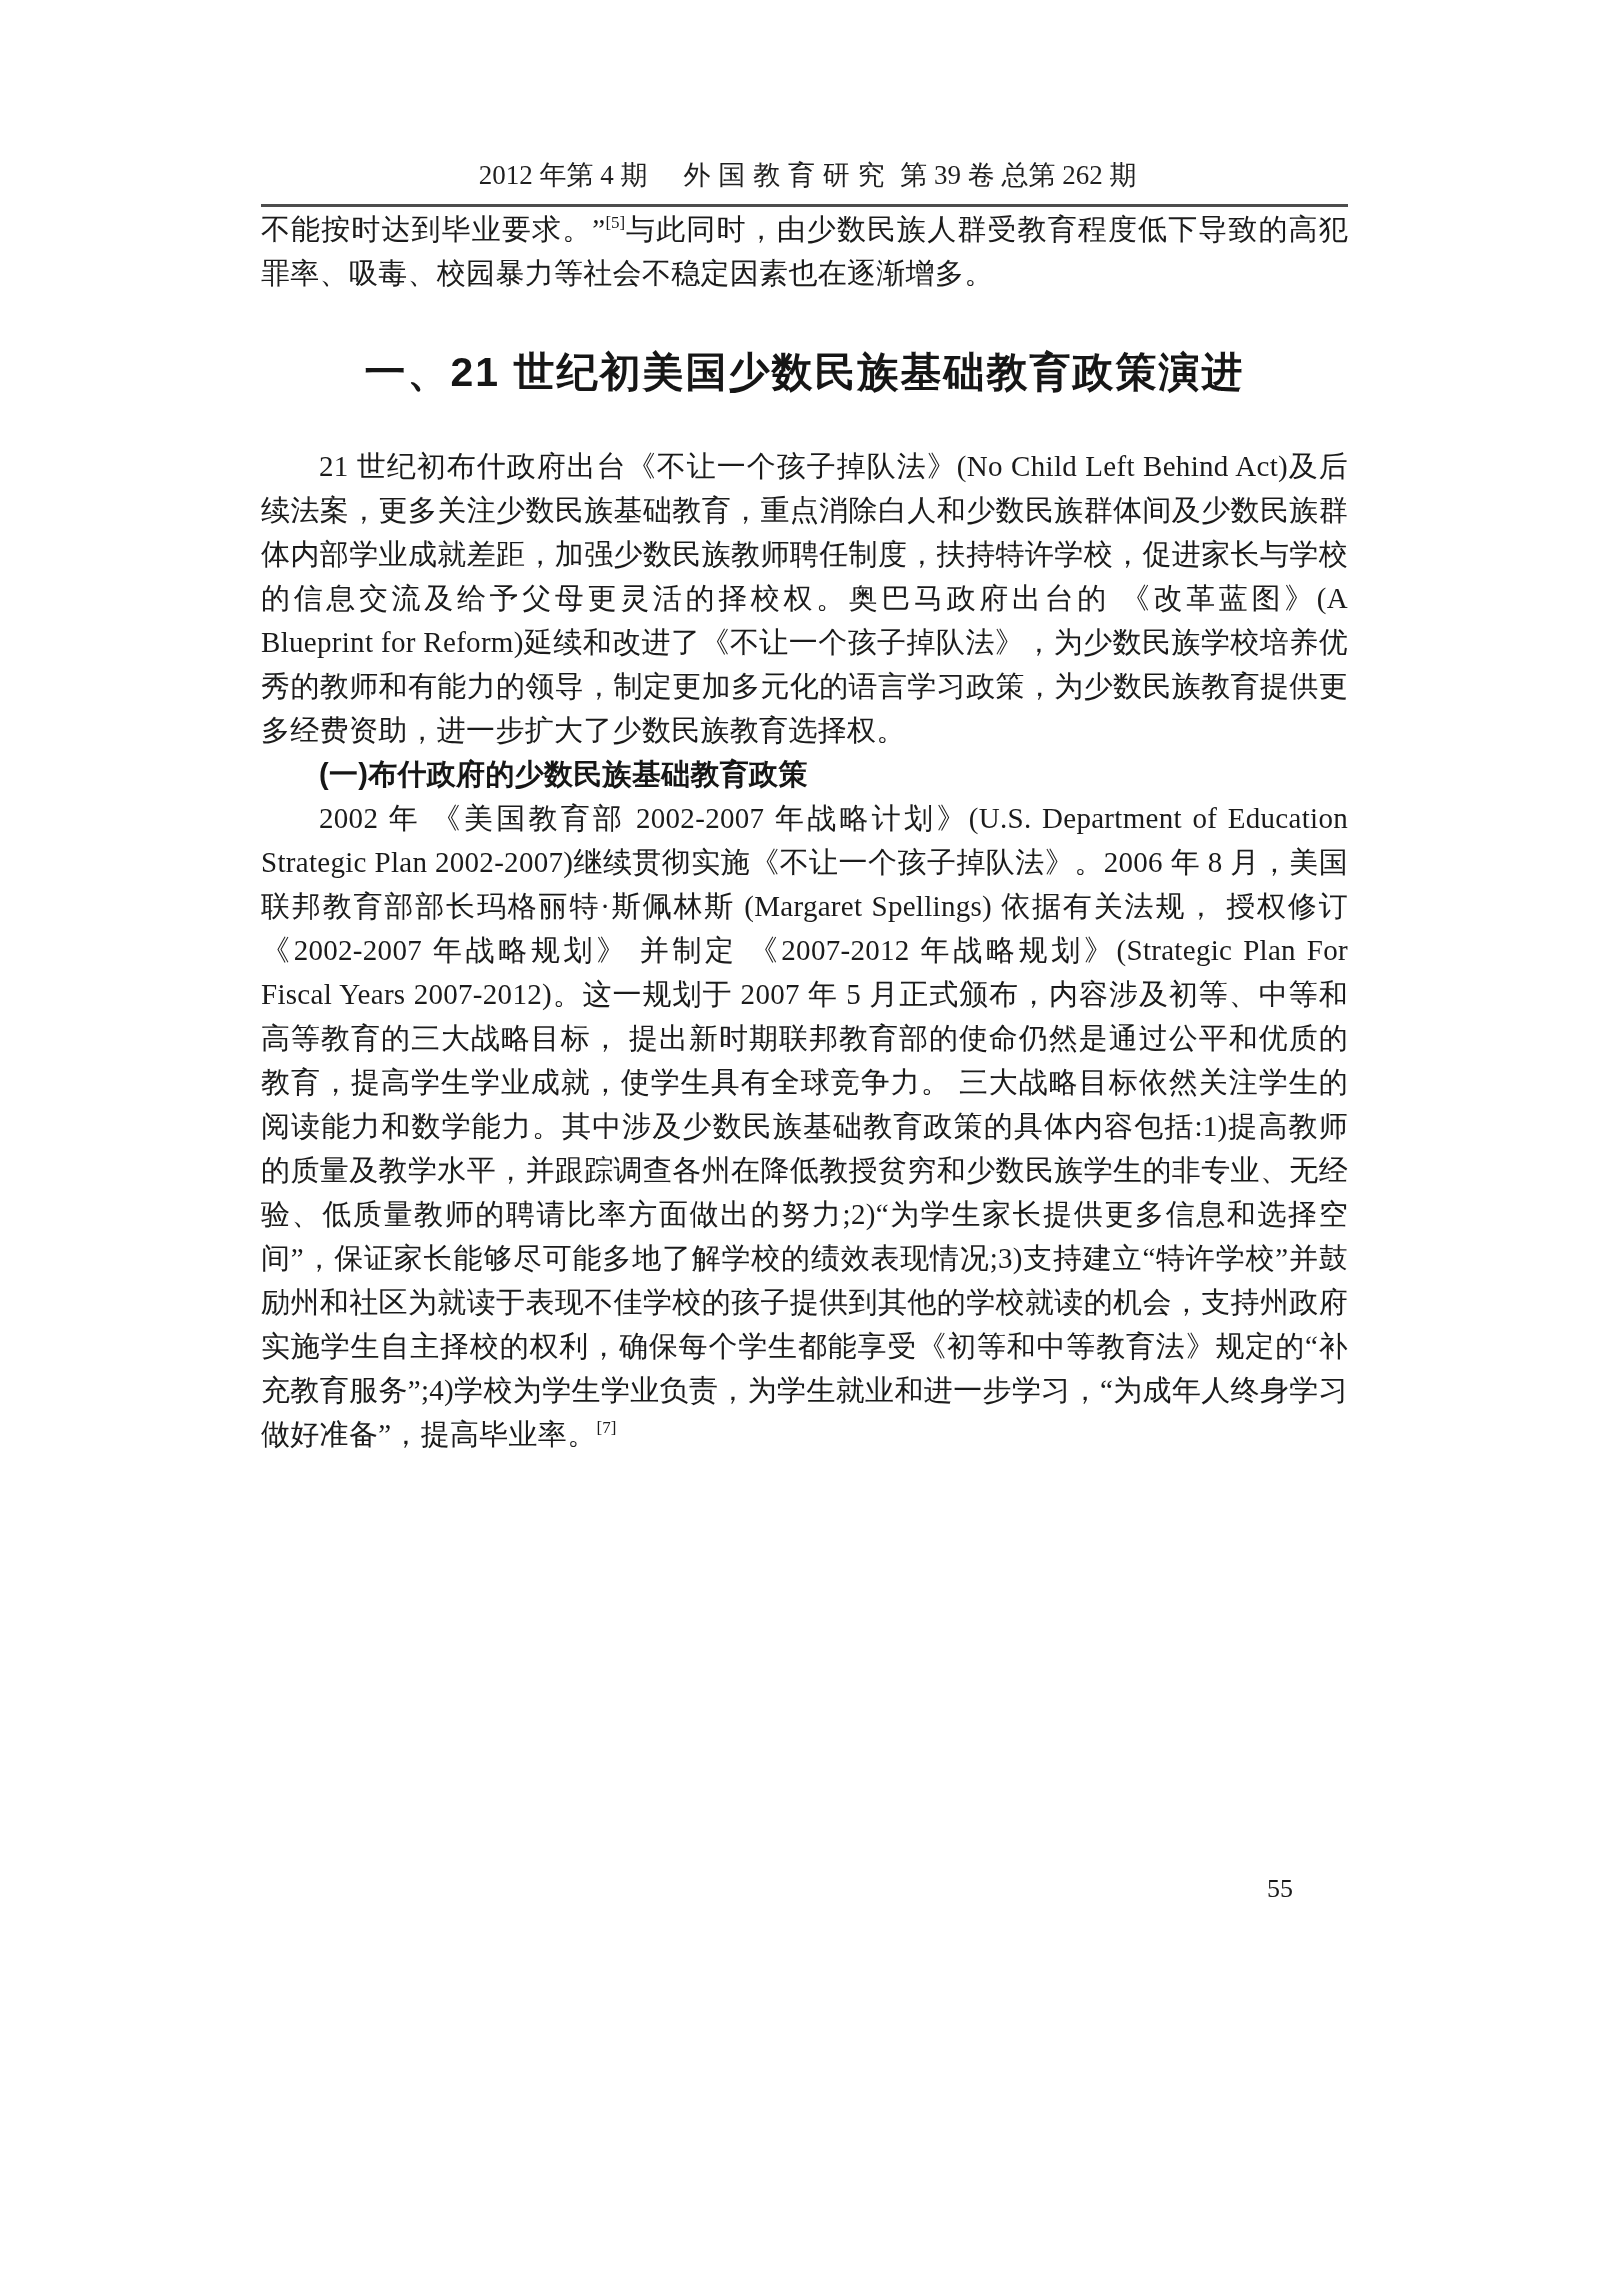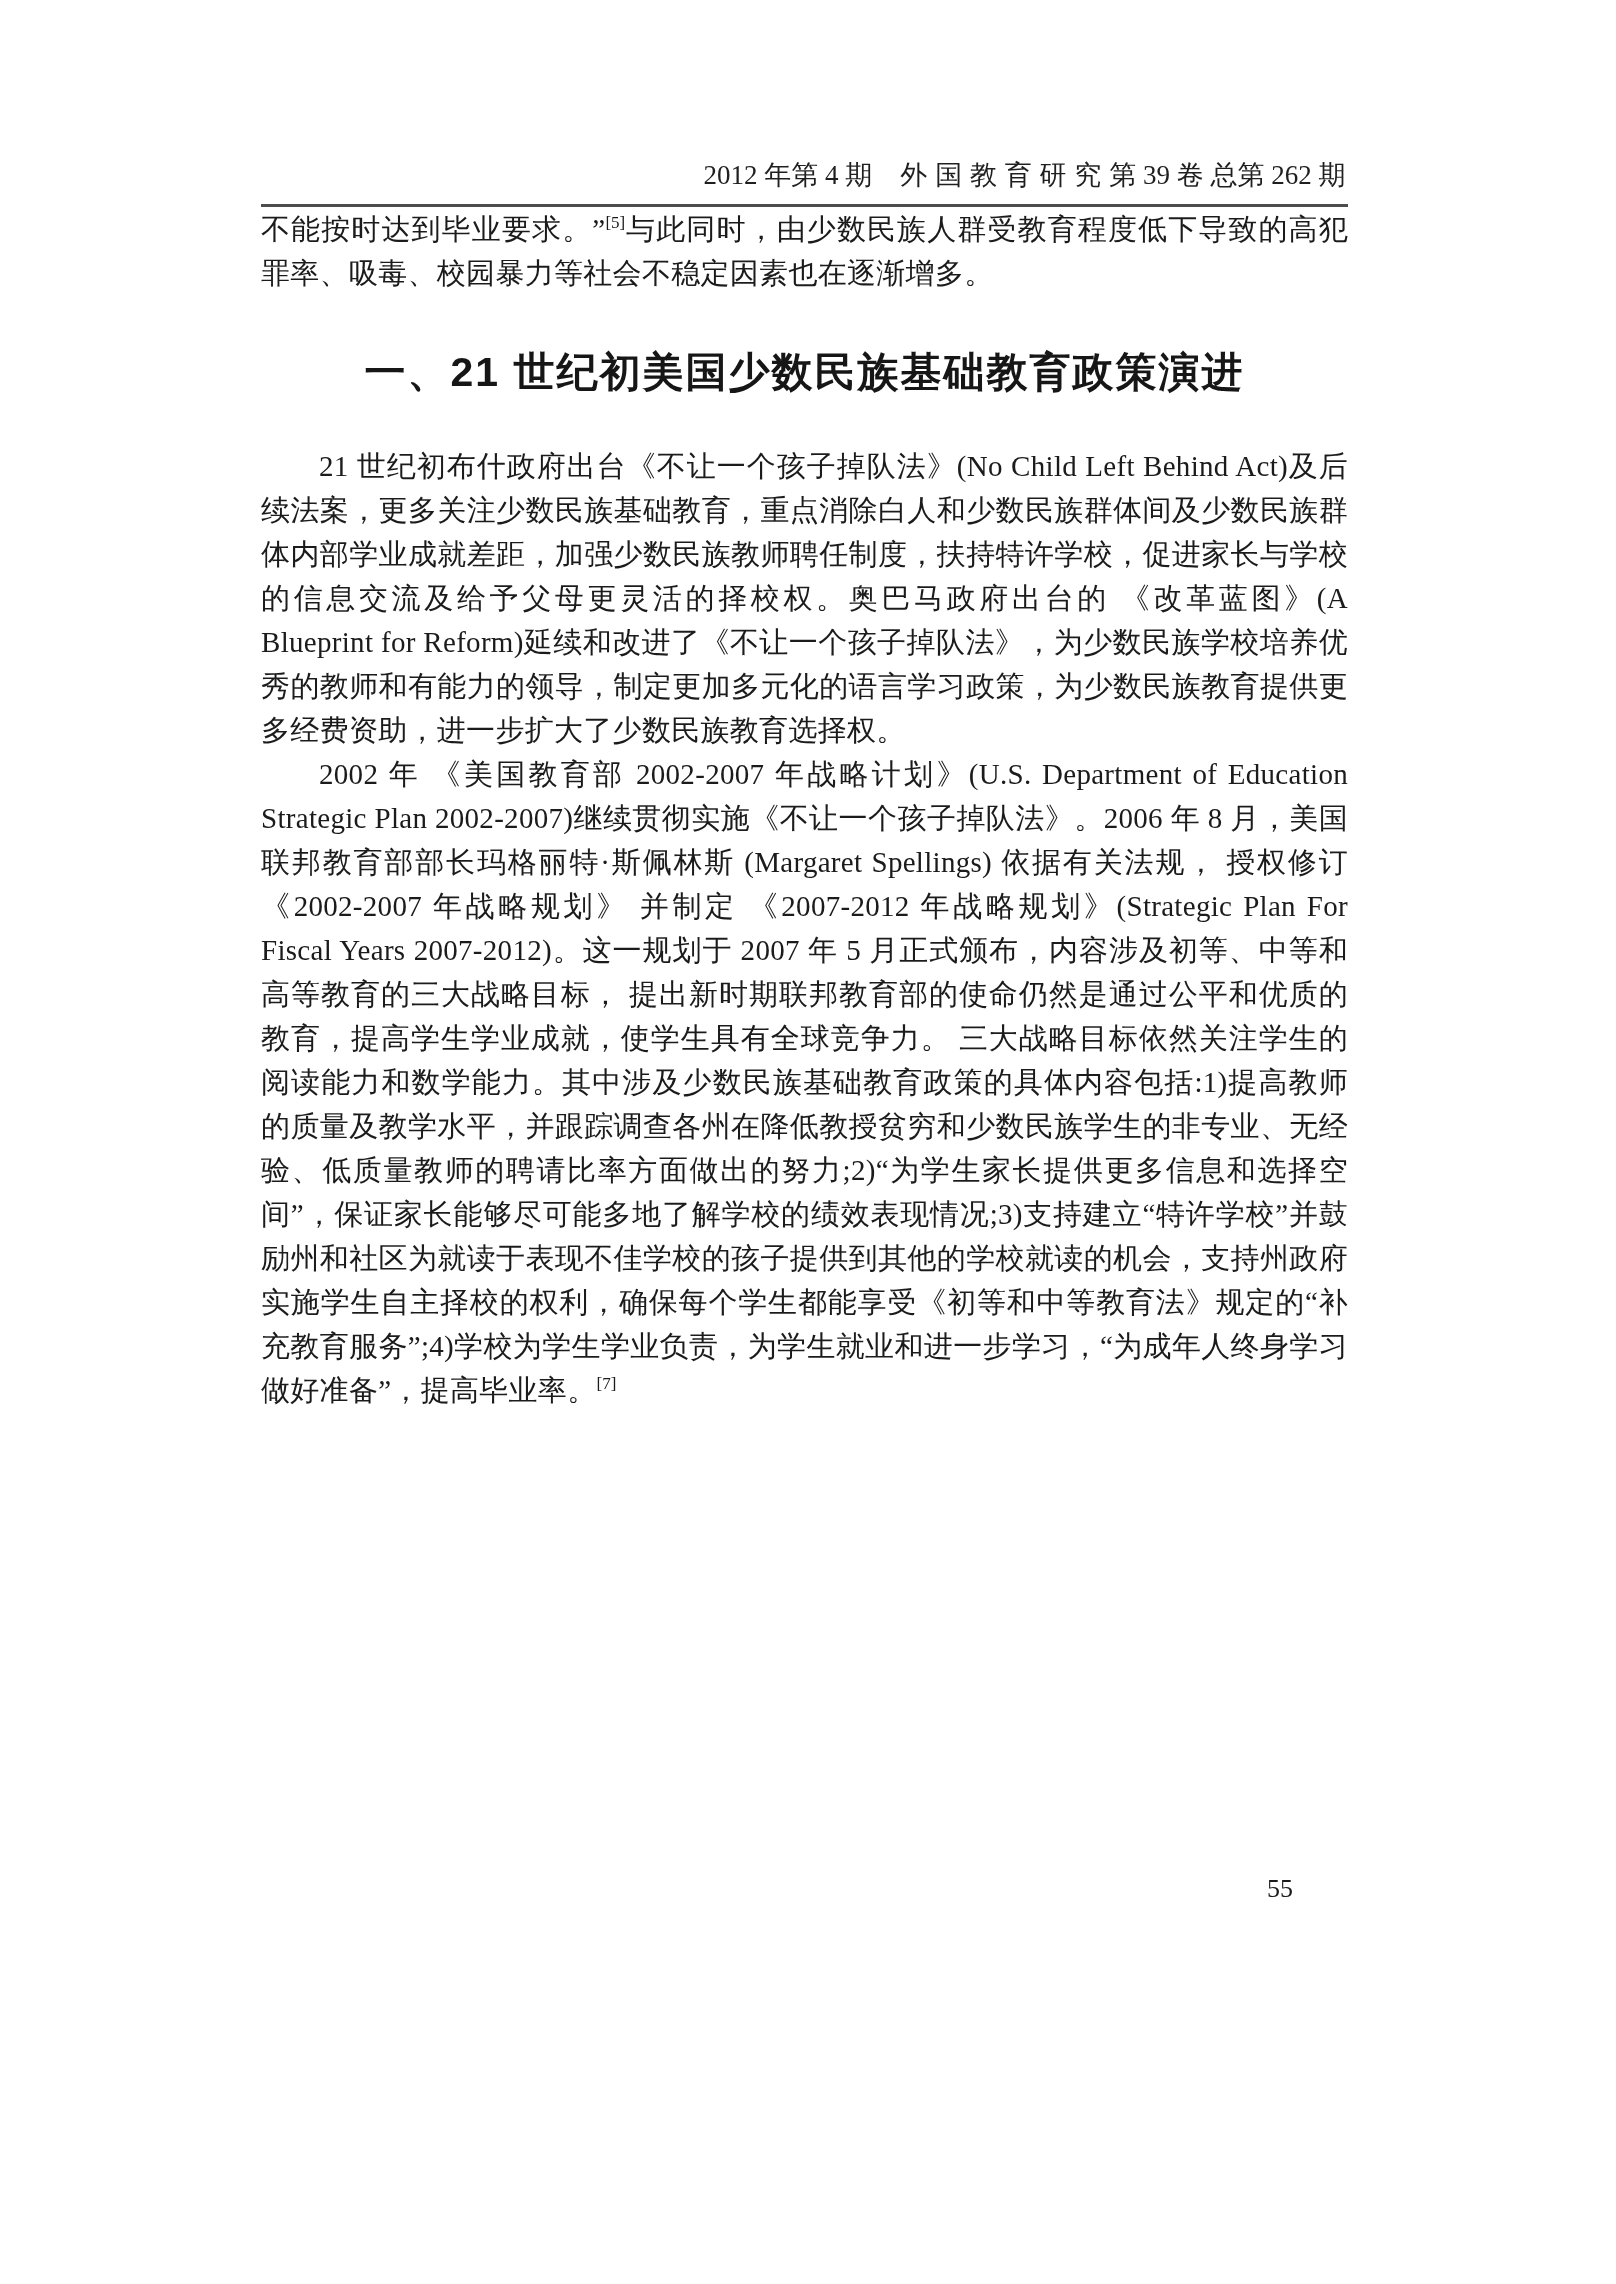--- a/index.html
+++ b/index.html
@@ -17,26 +17,27 @@
     color: #1b1b1b;
   }
   .content {
     position: absolute;
     left: 261px;
     top: 158px;
     width: 1087px;
   }
   .journal-header {
     display: flex;
-    justify-content: flex-end;
+    justify-content: center;
     align-items: baseline;
     font-size: 27px;
     line-height: 34px;
     padding: 0 2.6px 0 9px;
     color: #1f1f1f;
+    gap: 8px;
   }
   .journal-header .center {
     letter-spacing: 7.8px;
     margin-left: 28px;
   }
   .header-rule {
     border: none;
     border-bottom: 3.9px solid #4d4d4d;
     margin: 11.7px 0 0 0;
   }
@@ -100,20 +101,21 @@
       <span class="center">外国教育研究</span>
       <span class="right">第 39 卷 总第 262 期</span>
     </div>
 
     <hr class="header-rule">
 
     <div class="article-body">
       <p class="para">不能按时达到毕业要求。”<sup class="footnote">[5]</sup>与此同时，由少数民族人群受教育程度低下导致的高犯罪率、吸毒、校园暴力等社会不稳定因素也在逐渐增多。</p>
       <h2 class="section-heading">一、21 世纪初美国少数民族基础教育政策演进</h2>
       <p class="para indent">21 世纪初布什政府出台《不让一个孩子掉队法》(No Child Left Behind Act)及后续法案，更多关注少数民族基础教育，重点消除白人和少数民族群体间及少数民族群体内部学业成就差距，加强少数民族教师聘任制度，扶持特许学校，促进家长与学校的信息交流及给予父母更灵活的择校权。奥巴马政府出台的 《改革蓝图》(A Blueprint for Reform)延续和改进了《不让一个孩子掉队法》，为少数民族学校培养优秀的教师和有能力的领导，制定更加多元化的语言学习政策，为少数民族教育提供更多经费资助，进一步扩大了少数民族教育选择权。</p>
+      <h3 class="sub-heading">(一)布什政府的少数民族基础教育政策</h3>
       <p class="para indent">2002 年 《美国教育部 2002-2007 年战略计划》(U.S. Department of Education Strategic Plan 2002-2007)继续贯彻实施《不让一个孩子掉队法》。2006 年 8 月，美国联邦教育部部长玛格丽特·斯佩林斯 (Margaret Spellings) 依据有关法规， 授权修订《2002-2007 年战略规划》 并制定 《2007-2012 年战略规划》(Strategic Plan For Fiscal Years 2007-2012)。这一规划于 2007 年 5 月正式颁布，内容涉及初等、中等和高等教育的三大战略目标， 提出新时期联邦教育部的使命仍然是通过公平和优质的教育，提高学生学业成就，使学生具有全球竞争力。 三大战略目标依然关注学生的阅读能力和数学能力。其中涉及少数民族基础教育政策的具体内容包括:1)提高教师的质量及教学水平，并跟踪调查各州在降低教授贫穷和少数民族学生的非专业、无经验、低质量教师的聘请比率方面做出的努力;2)“为学生家长提供更多信息和选择空间”，保证家长能够尽可能多地了解学校的绩效表现情况;3)支持建立“特许学校”并鼓励州和社区为就读于表现不佳学校的孩子提供到其他的学校就读的机会，支持州政府实施学生自主择校的权利，确保每个学生都能享受《初等和中等教育法》规定的“补充教育服务”;4)学校为学生学业负责，为学生就业和进一步学习，“为成年人终身学习做好准备”，提高毕业率。<sup class="footnote">[7]</sup></p>
     </div>
 
   </div>
 
   <div class="page-number">55</div>
 </div>
 
 
 </body></html>

